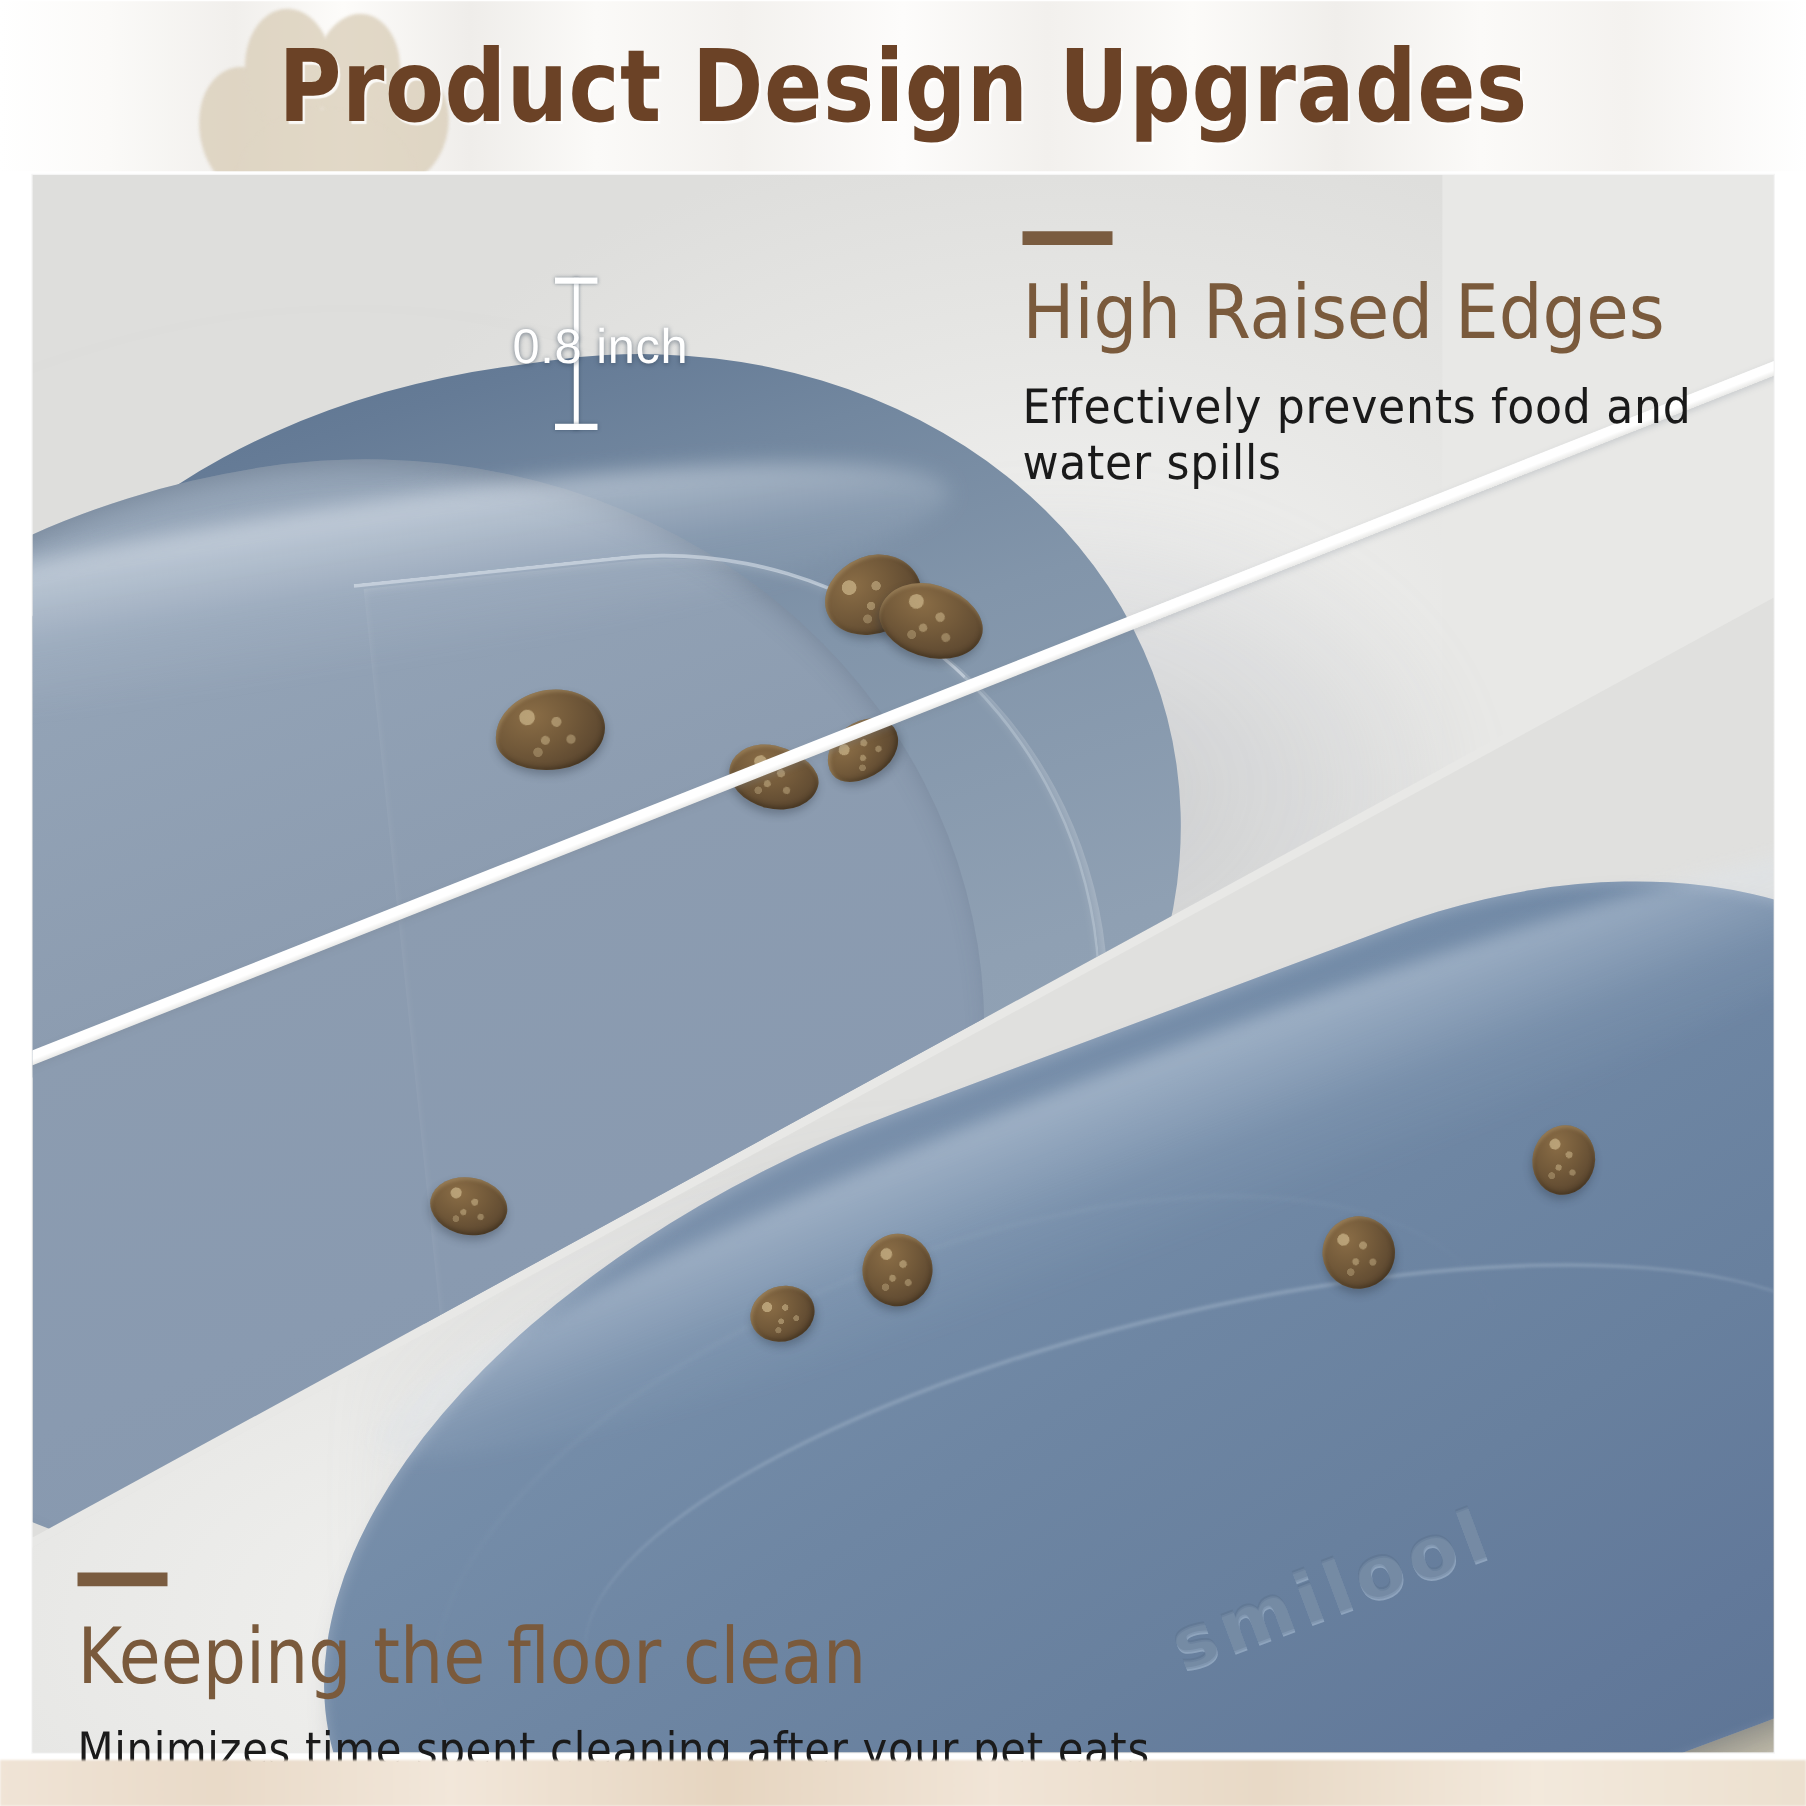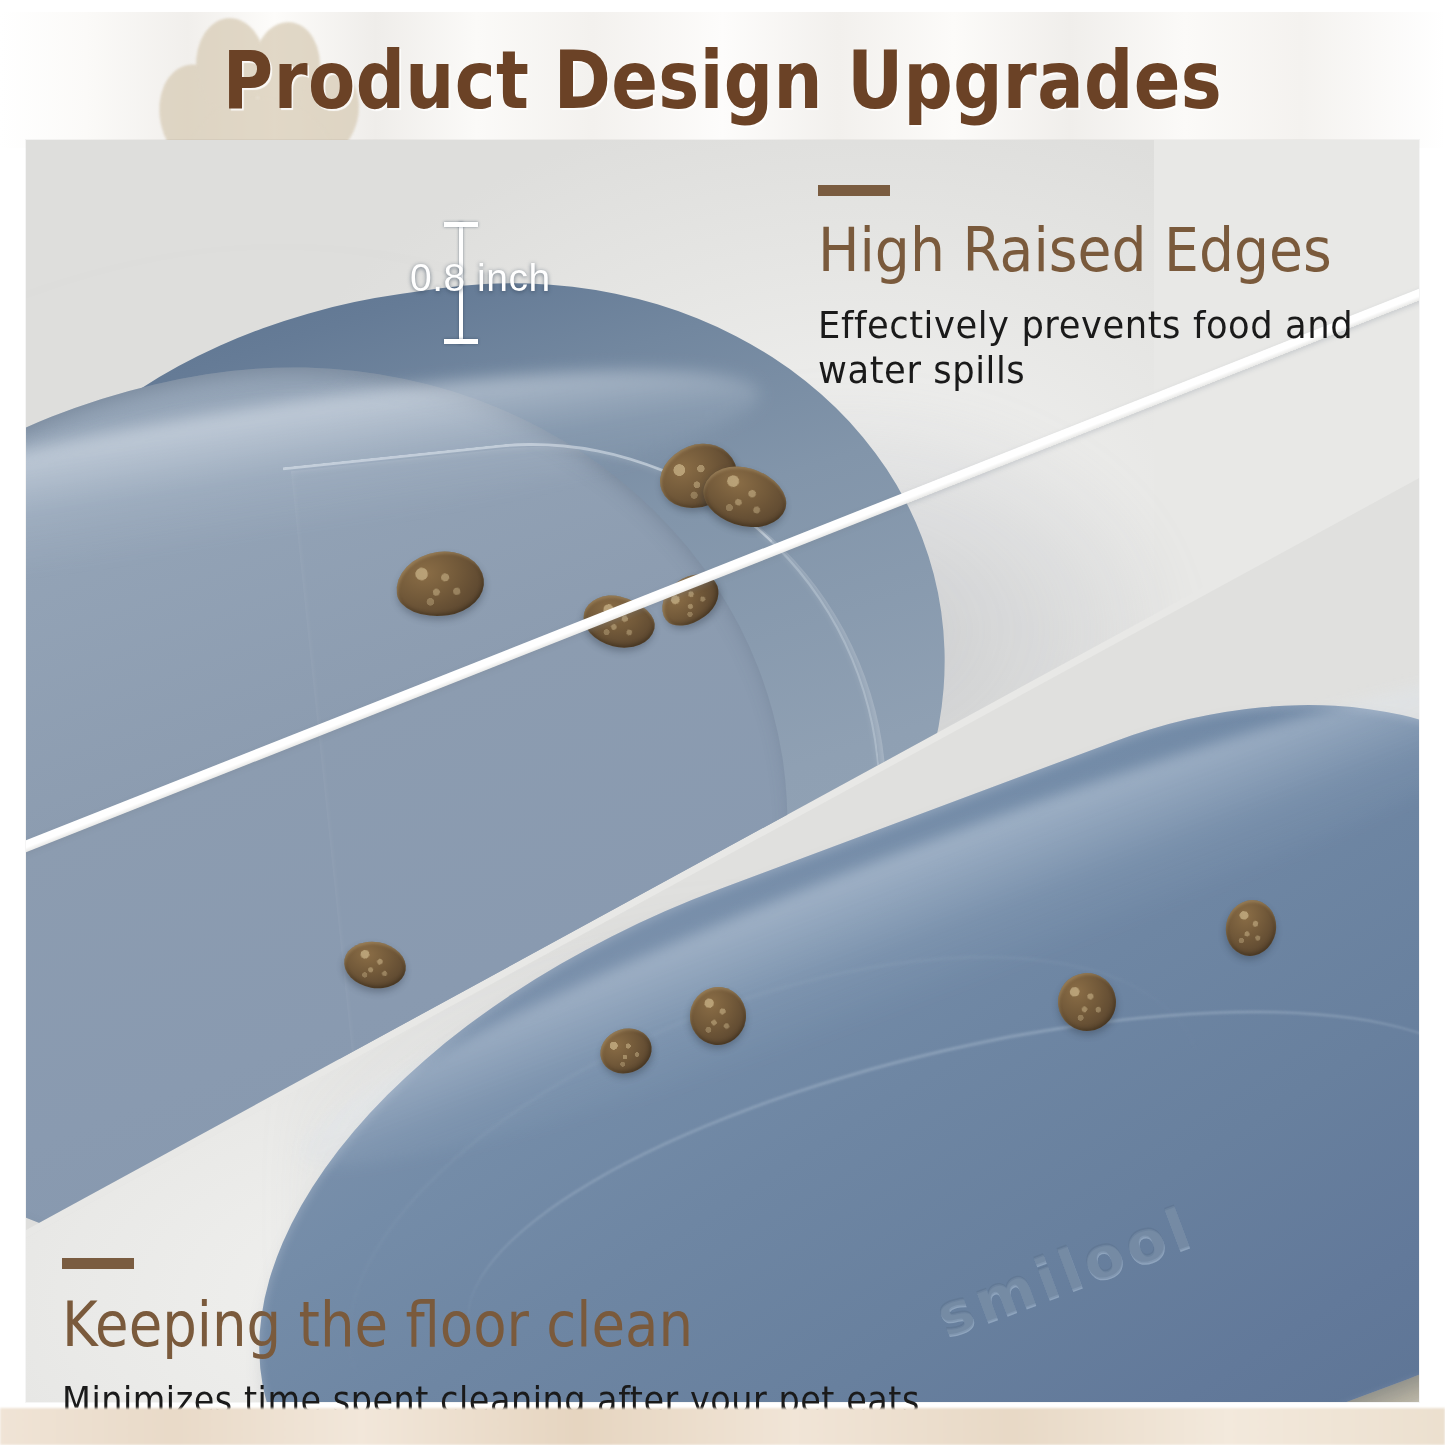--- a/index.html
+++ b/index.html
@@ -12,21 +12,21 @@
     width: 1445px;
     height: 1445px;
     overflow: hidden;
     background: #ffffff;
     font-family: "Liberation Sans", sans-serif;
   }
 
   
   .header {
     position: absolute;
-    left: 0; top: 12px;
+    left: 0; top: 1px;
     width: 1445px; height: 136px;
     background:
       linear-gradient(90deg,
         #ffffff 0%,
         #fbfaf8 6%,
         #f1efec 13%,
         #fdfcfa 19%,
         #efedea 26%,
         #fbfaf8 33%,
         #f3f1ee 41%,

